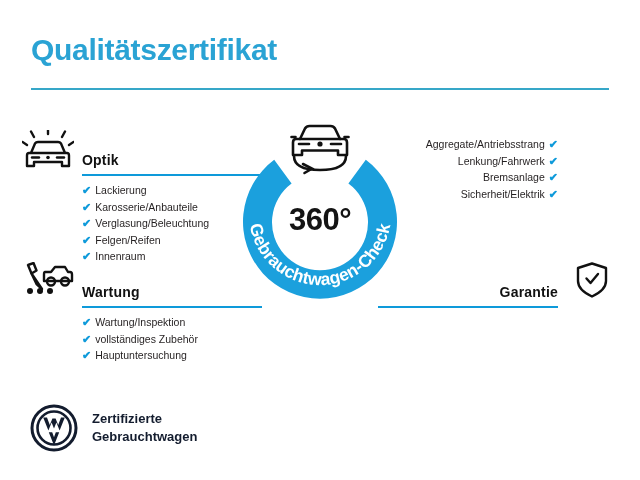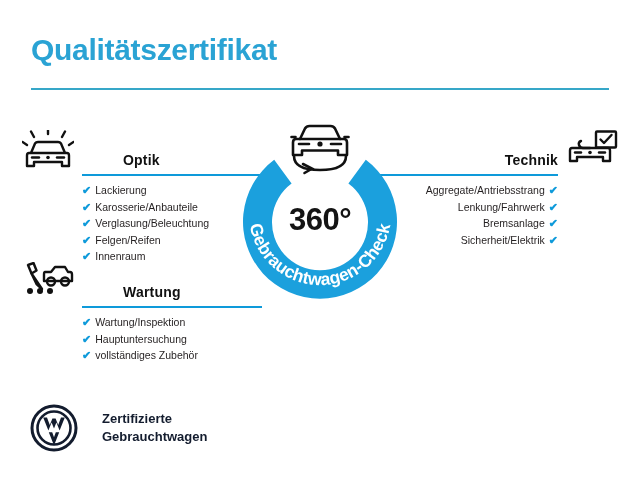--- a/index.html
+++ b/index.html
@@ -57,21 +57,20 @@
     position: relative;
     height: 46px;
   }
   .sec-title {
     position: absolute;
     bottom: 8px;
     font-size: 14px;
     font-weight: bold;
     color: #111111;
     letter-spacing: 0.2px;
-    margin-left: 41px;
   }
   .sec-underline {
     position: absolute;
     bottom: 0px;
     height: 2px;
     background: #0e9ada;
   }
 
   
   .align-left .sec-title    { left: 60px; }
@@ -149,21 +148,21 @@
     height: 62px;
   }
 
   
   .footer {
     position: absolute;
     left: 30px;
     top: 404px;
     display: flex;
     align-items: center;
-    gap: 24px;
+    gap: 14px;
   }
   .vw-mark { width: 48px; height: 48px; }
   .footer-text {
     font-size: 13px;
     line-height: 18px;
     font-weight: bold;
     color: #131c2e;
   }
   .footer-text div { white-space: nowrap; }
 </style>
@@ -223,52 +222,47 @@
             <circle cx="18" cy="29" r="3"></circle>
             <circle cx="28" cy="29" r="3"></circle>
           </g>
         </svg>
       </div>
       <div class="sec-title">Wartung</div>
       <div class="sec-underline"></div>
     </div>
     <ul class="sec-list">
       <li><span class="chk">✔</span><span>Wartung/Inspektion</span></li>
+      <li><span class="chk">✔</span><span>vollständiges Zubehör</span></li>
       <li><span class="chk">✔</span><span>Hauptuntersuchung</span></li>
-      <li><span class="chk">✔</span><span>vollständiges Zubehör</span></li>
     </ul>
   </div>
 
   <div class="section sec-technik align-right">
-    <div class="sec-head">
-      <div class="sec-icon">
-        <svg width="52" height="44" viewBox="0 0 52 44">
-          <g fill="none" stroke="#111" stroke-width="2.4" stroke-linejoin="round" stroke-linecap="round">
-            <path d="M24 18 L17 18 Q14 18 13 15 Q12 12 15 11"></path>
-            <path d="M6 18 L42 18 Q44 18 44 20.5 L44 31 L37 31 L37 27 L11 27 L11 31 L4 31 L4 20.5 Q4 18 6 18 Z"></path>
-            <line x1="9" y1="22.5" x2="15" y2="22.5"></line>
-            <line x1="33" y1="22.5" x2="39" y2="22.5"></line>
-            <rect x="30" y="1.5" width="20" height="16" rx="1"></rect>
-            <path d="M34.5 9.5 L38 13 L45.5 5"></path>
-          </g>
-          <circle cx="24" cy="22.5" r="1.8" fill="#111"></circle>
-        </svg>
-      </div>
-      <div class="sec-title">Technik</div>
-      <div class="sec-underline"></div>
-    </div>
     <ul class="sec-list">
       <li><span>Aggregate/Antriebsstrang</span><span class="chk">✔</span></li>
       <li><span>Lenkung/Fahrwerk</span><span class="chk">✔</span></li>
       <li><span>Bremsanlage</span><span class="chk">✔</span></li>
       <li><span>Sicherheit/Elektrik</span><span class="chk">✔</span></li>
     </ul>
   </div>
 
   <div class="section sec-garantie align-right">
+    <div class="sec-head">
+      <div class="sec-icon">
+        <svg width="52" height="44" viewBox="0 0 52 44">
+          <g fill="none" stroke="#111" stroke-width="2.4" stroke-linejoin="round" stroke-linecap="round">
+            <path d="M26 1.5 L40 6 L40 19 Q40 28 26 34.5 Q12 28 12 19 L12 6 Z"></path>
+            <path d="M20.5 16.5 L24.5 21 L32 12"></path>
+          </g>
+        </svg>
+      </div>
+      <div class="sec-title">Garantie</div>
+      <div class="sec-underline"></div>
+    </div>
   </div>
 
   <div class="badge">
     <svg width="184" height="184" viewBox="0 0 184 184">
       <defs>
         <path id="arcpath" d="M 21,92 A 71,71 0 0 0 163,92"></path>
       </defs>
 
       <path d="M 46.2,37.8 A 77,77 0 1 0 137.8,37.8 L 120.4,61.6 A 48,48 0 1 1 63.6,61.6 Z" fill="#1ba0dd" stroke="none" transform="rotate(0 92 92)"></path>
       <text font-family="'Liberation Sans', sans-serif" font-size="17.5" font-weight="bold" fill="#ffffff">

